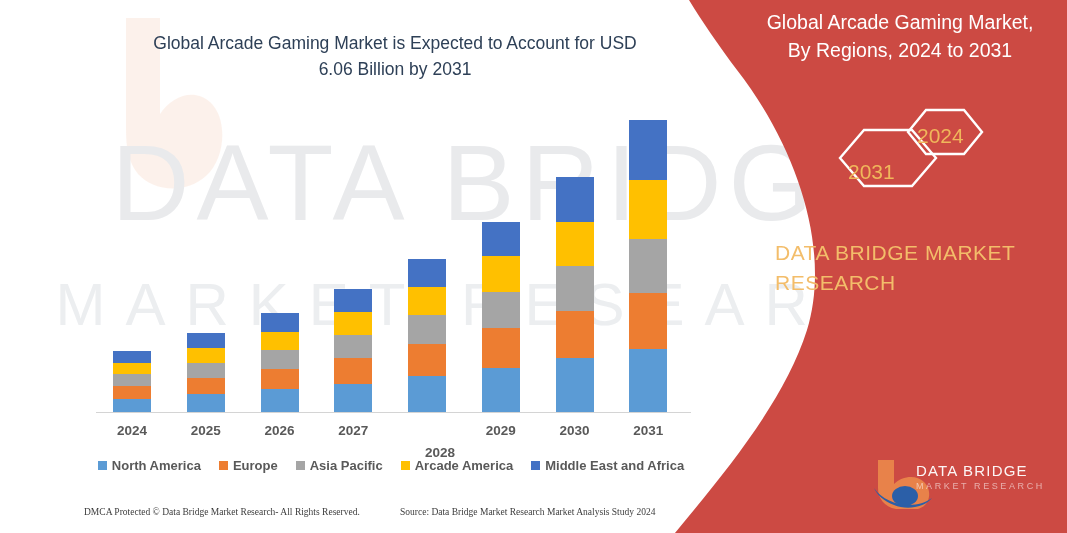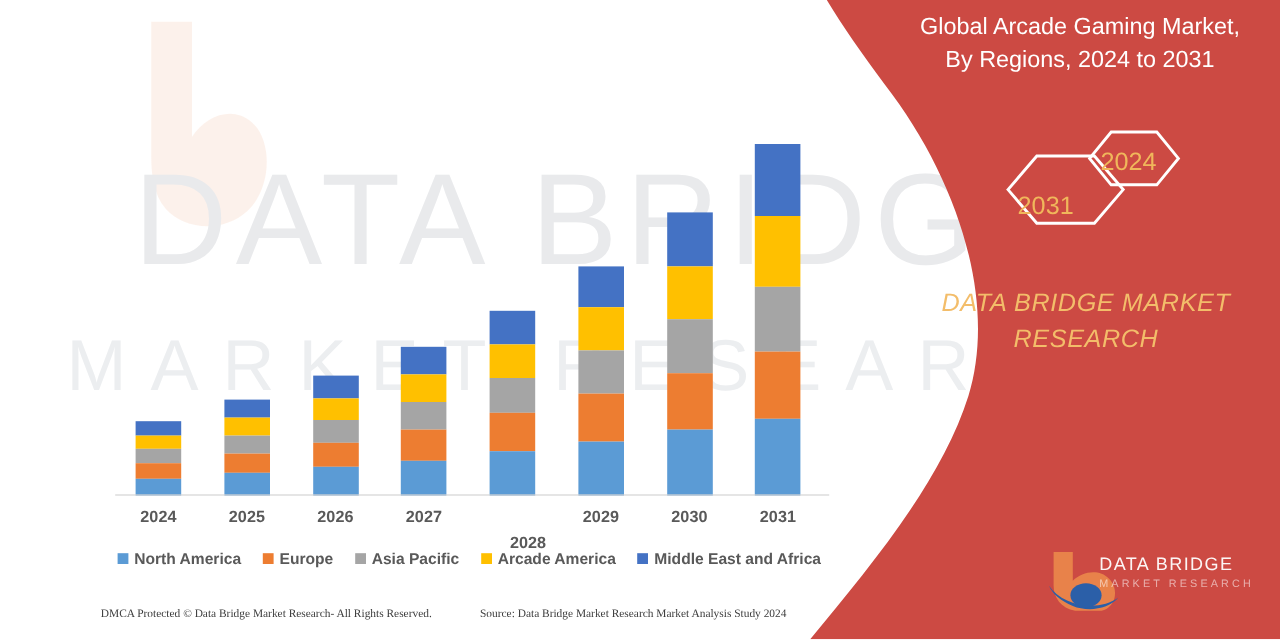--- a/index.html
+++ b/index.html
@@ -104,27 +104,26 @@
     white-space: nowrap;
   }
   #hex-2031-label { left: 28px; top: 60px; }
   #hex-2024-label { left: 97px; top: 24px; }
 
   #brand-name {
     position: absolute;
     left: 775px;
     top: 238px;
     width: 260px;
-    text-align: center;
+    text-align: left;
     color: #f3bd6a;
     font-size: 21px;
     letter-spacing: 0.5px;
     line-height: 1.45;
     font-family: "Liberation Sans", sans-serif;
-    font-style: italic;
   }
   #brand-name .b-line { display: block; }
 
   
   #corner-logo {
     position: absolute;
     left: 872px;
     top: 458px;
     width: 180px;
     height: 52px;
@@ -305,20 +304,24 @@
   <svg id="corner-logo" viewBox="0 0 180 52">
     <path d="M6 2 L22 2 L22 26 C30 18 44 16 52 24 C61 33 58 48 46 51 L24 51 C12 49 6 40 6 30 Z" fill="#e8824a"></path>
     <path d="M2 30 C14 48 44 52 60 40 C52 50 34 52 22 47 C12 43 5 37 2 30 Z" fill="#2b5fa8"></path>
     <ellipse cx="33" cy="38" rx="13" ry="10" fill="#2b5fa8"></ellipse>
   </svg>
   <div id="corner-logo-text">
     <span class="cl-1">DATA BRIDGE</span>
     <span class="cl-2">MARKET RESEARCH</span>
   </div>
 
+  <div id="chart-title">
+    <span class="ct-line">Global Arcade Gaming Market is Expected to Account for USD</span>
+    <span class="ct-line">6.06 Billion by 2031</span>
+  </div>
 
   <div id="plot">
       <div class="bar-col" style="left: 0px;">
         <div class="bar-stack">
           <div class="seg" style="height: 14.505px; background: rgb(91, 155, 213);"></div>
           <div class="seg" style="height: 12.571px; background: rgb(237, 125, 49);"></div>
           <div class="seg" style="height: 11.604px; background: rgb(165, 165, 165);"></div>
           <div class="seg" style="height: 11.604px; background: rgb(255, 192, 0);"></div>
           <div class="seg" style="height: 12.0875px; background: rgb(68, 114, 196);"></div>
         </div>

